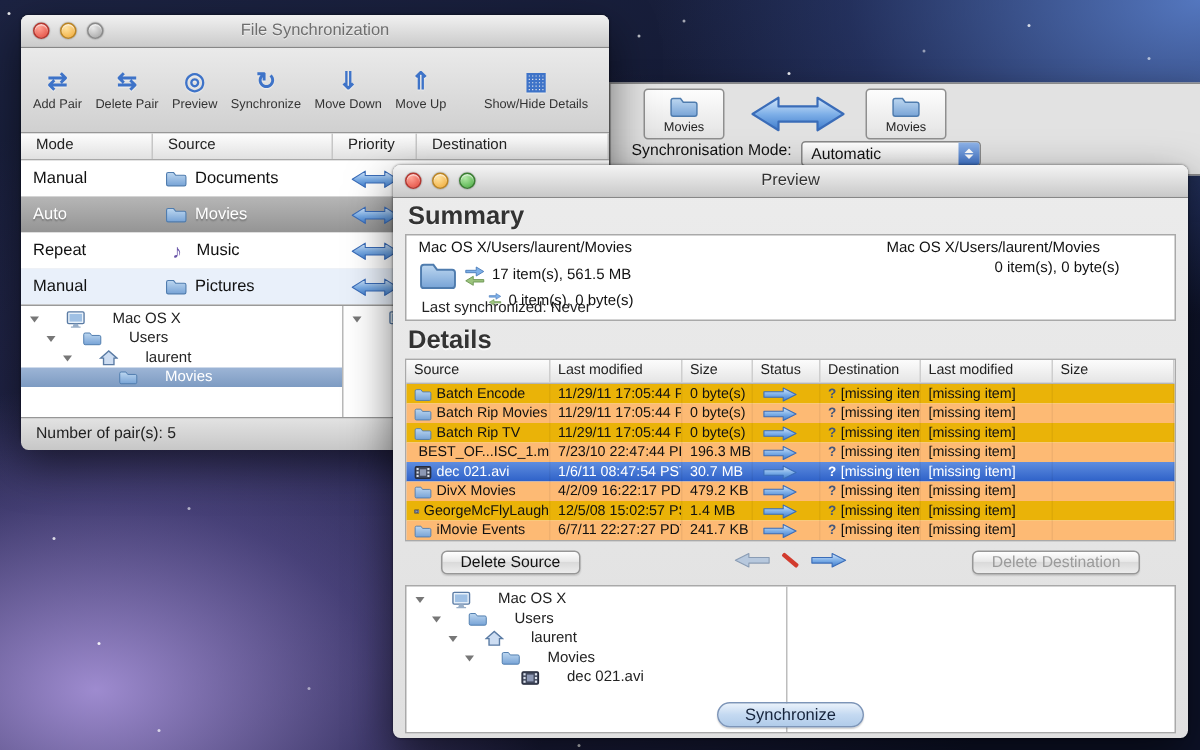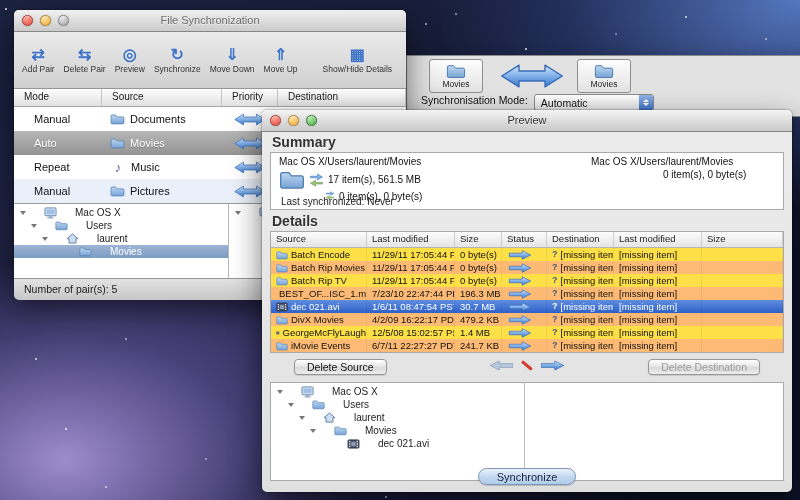--- a/index.html
+++ b/index.html
@@ -41,21 +41,21 @@
   .toolbar{height:56px;background:linear-gradient(#eaeaea,#d0d0d0);border-bottom:1px solid #979797;display:flex;align-items:center;padding:0 8px;gap:9px}
   .titem{display:flex;flex-direction:column;align-items:center;gap:1px;font-size:8.5px;color:#333;min-width:30px;cursor:default}
   .titem .g{font-size:16px;line-height:17px;font-weight:bold;color:#3e73c8;text-shadow:0 1px 1px rgba(255,255,255,.6)}
   .titem.far{margin-left:16px}
   .thead{display:grid;grid-template-columns:88px 120px 56px 1fr;height:17px;background:linear-gradient(#fdfdfd,#e1e1e1);border-bottom:1px solid #a8a8a8;font-size:10px;color:#222}
   .th{padding:2px 0 0 10px;border-right:1px solid #c6c6c6;overflow:hidden;white-space:nowrap}
   .srow{display:grid;grid-template-columns:88px 120px 56px 1fr;height:24px;align-items:center;font-size:11px;color:#111;background:#fff}
   .srow.alt{background:#e9f0fa}
   .srow.sel{background:linear-gradient(#b6b6b6,#949494);color:#fff;text-shadow:0 1px 1px rgba(0,0,0,.25)}
   .sc{display:flex;align-items:center;gap:5px;padding-left:8px;overflow:hidden;white-space:nowrap}
-  .sc.mode{padding-left:20px}
+  .sc.mode{padding-left:8px}
   .sc.prio{justify-content:center;padding-left:0}
   .note{font-size:13px;color:#6a55a8;width:16px;text-align:center}
   .panes1{display:flex;height:74px;border-top:1px solid #9a9a9a;background:#fff}
   .pane{padding-top:2px;overflow:hidden}
   .paneL1{width:214px;border-right:1px solid #b8b8b8}
   .paneR1{flex:1}
   .statusbar{height:21px;border-top:1px solid #979797;background:linear-gradient(#e2e2e2,#c7c7c7);border-radius:0 0 5px 5px;font-size:10.5px;line-height:20px;padding-left:10px;color:#222}
 
   
   .ti{display:flex;align-items:center;gap:18px;height:13px;font-size:10px;color:#222;padding-left:calc(6px + var(--i)*11px);white-space:nowrap;overflow:hidden}
@@ -71,36 +71,36 @@
   .popup{width:112px;height:15px;border:1px solid #898989;border-radius:3px;background:linear-gradient(#fff,#e2e2e2);display:flex;align-items:center;font-size:10.5px;padding-left:6px;position:relative}
   .pbtn{position:absolute;right:0;top:0;bottom:0;width:14px;border-radius:0 2px 2px 0;background:linear-gradient(#8fb4ea,#3f72c6);display:flex;flex-direction:column;align-items:center;justify-content:center;gap:1px}
   .pbtn i{display:block;width:0;height:0;border-left:3px solid transparent;border-right:3px solid transparent}
   .pbtn .up{border-bottom:3.5px solid #fff}
   .pbtn .dn{border-top:3.5px solid #fff}
 
   
   .w2{left:262px;top:110px;width:530px;height:382px;background:linear-gradient(#ececec,#e0e0e0);z-index:3}
   .w2 .tbar{background:linear-gradient(#f4f4f4,#c9c9c9)}
   .pcontent{position:absolute;left:8px;right:8px;top:21px;bottom:0}
-  .seclabel{font-size:14px;font-weight:bold;color:#333;margin:3px 0 2px 2px;text-shadow:0 1px 0 rgba(255,255,255,.7)}
+  .seclabel{font-size:17px;font-weight:bold;color:#333;margin:3px 0 2px 2px;text-shadow:0 1px 0 rgba(255,255,255,.7)}
   .sumbox{height:56px;background:#fff;border:1px solid #a9a9a9;position:relative;overflow:hidden}
   .sgrp{position:absolute;top:3px}
   .sg1{left:8px;width:240px}
   .sg2{left:320px;width:200px}
   .spath{font-size:10px;text-align:left;margin-bottom:2px;color:#111;white-space:nowrap}
   .sline{display:flex;align-items:center;gap:4px;font-size:10px;color:#111}
   .sline2{margin-top:1px;font-size:10px;color:#111;display:flex;align-items:flex-start;gap:4px}
   .sg1 .sline2{margin-left:46px}
   .sg2 .sline2{margin-left:72px}
   .lastsync{position:absolute;left:10px;bottom:2px;font-size:10px;color:#222}
 
   .dtable{margin-top:1px;background:#fff;border:1px solid #a9a9a9}
   .dhead{display:grid;grid-template-columns:96px 88px 47px 45px 67px 88px 1fr;height:15px;background:linear-gradient(#fcfcfc,#e5e5e5);border-bottom:1px solid #b5b5b5;font-size:9.5px;color:#222}
   .dh{padding:1px 0 0 5px;border-right:1px solid #cecece;overflow:hidden;white-space:nowrap}
-  .drow{display:grid;grid-template-columns:96px 88px 47px 45px 67px 88px 1fr;height:13px;background:#fde047}
+  .drow{display:grid;grid-template-columns:96px 88px 47px 45px 67px 88px 1fr;height:13px;background:#eab308}
   .drow.alt{background:#fdba74}
   .drow.dsel{background:linear-gradient(#5f8ddf,#2e61c8);color:#fff}
   .dc{display:flex;align-items:center;gap:3px;font-size:9.5px;line-height:13px;padding-left:5px;white-space:nowrap;overflow:hidden;border-right:1px solid rgba(0,0,0,.05);color:#111}
   .dsel .dc{color:#fff}
   .qm{font-weight:bold;font-size:9px;color:#44577c;flex:none}
   .dsel .qm{color:#fff}
 
   .btnrow{position:relative;height:18px;margin-top:5px;display:flex;align-items:center}
   .btn{height:16px;border:1px solid #979797;border-radius:4px;background:linear-gradient(#fff,#e8e8e8 45%,#dadada 50%,#ececec);font-size:10.5px;line-height:15px;padding:0 12px;color:#111;box-shadow:0 1px 1px rgba(0,0,0,.12);font-family:"Liberation Sans",sans-serif}
   .btn.dis{color:#9b9b9b}

